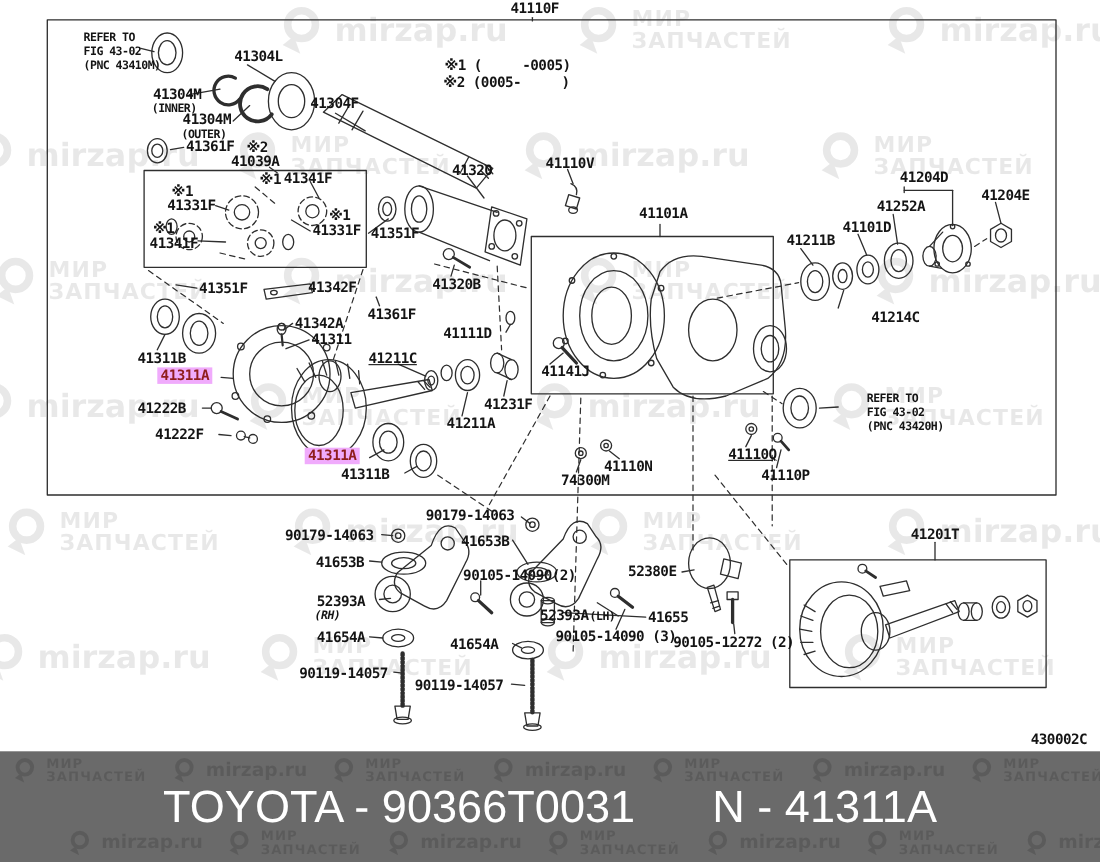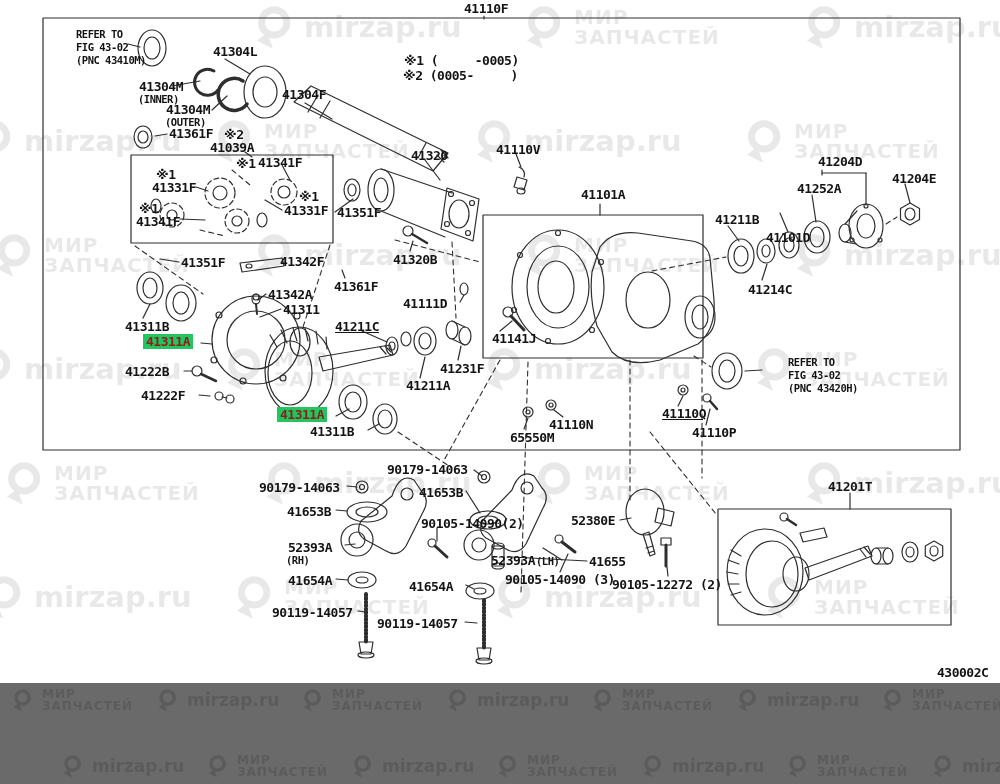--- a/index.html
+++ b/index.html
@@ -23,21 +23,21 @@
   
   #art{position:absolute;left:0;top:0;z-index:2;}
   .ln{fill:none;stroke:#2e2e2e;stroke-width:1.2;stroke-linecap:round;stroke-linejoin:round;}
   .dsh{fill:none;stroke:#2e2e2e;stroke-width:1.1;stroke-dasharray:5 4;stroke-linecap:round;}
   
   #labels{position:absolute;inset:0;z-index:4;}
   .lbl{position:absolute;font-weight:bold;color:#141414;font-size:13px;line-height:13px;
        white-space:pre;letter-spacing:-0.5px;}
   .lbl.sub{font-size:10.5px;line-height:10.5px;}
   .lbl.refer{font-size:10.5px;line-height:13px;margin-left:22px;}
-  .lbl.hl{background:#22c55e;color:#8f1d1d;padding:1px 3px;}
+  .lbl.hl{background:#f0abfc;color:#8f1d1d;padding:1px 3px;}
 </style>
 </head>
 <body>
 
 <div class="stage">
 
   <div class="banner-bg"></div>
   <div id="wm-layer">
       <div class="wm" style="left: 250px; top: 4px;"><svg width="46" height="46" viewBox="0 0 40 40">
   <circle cx="21" cy="16" r="11" fill="none" stroke="currentColor" stroke-width="6"></circle>
@@ -515,23 +515,23 @@
       <div class="lbl part" style="left: 169px; top: 127px;">41361F</div>
       <div class="lbl note" style="left: 224px; top: 128px;">※2</div>
       <div class="lbl part" style="left: 210px; top: 141px;">41039A</div>
       <div class="lbl part" style="left: 282px; top: 88px;">41304F</div>
       <div class="lbl part" style="left: 411px; top: 149px;">41320</div>
       <div class="lbl part" style="left: 496px; top: 143px;">41110V</div>
       <div class="lbl part" style="left: 581px; top: 188px;">41101A</div>
       <div class="lbl part" style="left: 818px; top: 155px;">41204D</div>
       <div class="lbl part" style="left: 797px; top: 182px;">41252A</div>
       <div class="lbl part" style="left: 892px; top: 172px;">41204E</div>
-      <div class="lbl part" style="left: 766px; top: 201px; margin-top: 30px;">41101D</div>
+      <div class="lbl part" style="left: 766px; top: 201px;">41101D</div>
       <div class="lbl part" style="left: 715px; top: 213px;">41211B</div>
-      <div class="lbl part" style="left: 748px; top: 283px;">41214C</div>
+      <div class="lbl part" style="left: 792px; top: 283px;">41214C</div>
       <div class="lbl note" style="left: 156px; top: 168px;">※1</div>
       <div class="lbl part" style="left: 152px; top: 181px;">41331F</div>
       <div class="lbl note" style="left: 139px; top: 202px;">※1</div>
       <div class="lbl part" style="left: 136px; top: 215px;">41341F</div>
       <div class="lbl note" style="left: 236px; top: 157px;">※1</div>
       <div class="lbl part" style="left: 258px; top: 156px;">41341F</div>
       <div class="lbl note" style="left: 299px; top: 190px;">※1</div>
       <div class="lbl part" style="left: 284px; top: 204px;">41331F</div>
       <div class="lbl part" style="left: 337px; top: 206px;">41351F</div>
       <div class="lbl part" style="left: 181px; top: 256px;">41351F</div>
@@ -550,37 +550,39 @@
       <div class="lbl part" style="left: 403px; top: 297px;">41111D</div>
       <div class="lbl part" style="left: 492px; top: 332px;">41141J</div>
       <div class="lbl part" style="left: 440px; top: 362px;">41231F</div>
       <div class="lbl part" style="left: 406px; top: 379px;">41211A</div>
       <div class="lbl refer" style="left: 766px; top: 356px;">REFER TO
 FIG 43-02
 (PNC 43420H)</div>
       <div class="lbl part" style="left: 662px; top: 407px; text-decoration: underline;">41110Q</div>
       <div class="lbl part" style="left: 692px; top: 426px;">41110P</div>
       <div class="lbl part" style="left: 549px; top: 418px;">41110N</div>
-      <div class="lbl part" style="left: 510px; top: 431px;">65550M</div>
+      <div class="lbl part" style="left: 510px; top: 431px;">74300M</div>
       <div class="lbl part" style="left: 259px; top: 481px;">90179-14063</div>
       <div class="lbl part" style="left: 387px; top: 463px;">90179-14063</div>
       <div class="lbl part" style="left: 287px; top: 505px;">41653B</div>
       <div class="lbl part" style="left: 419px; top: 486px;">41653B</div>
       <div class="lbl part" style="left: 421px; top: 517px;">90105-14090(2)</div>
       <div class="lbl part" style="left: 288px; top: 541px;">52393A</div>
-      <div class="lbl sub" style="left: 286px; top: 555px;">(RH)</div>
+      <div class="lbl sub" style="left: 286px; top: 555px; font-style: italic;">(RH)</div>
       <div class="lbl part" style="left: 491px; top: 554px;">52393A</div>
       <div class="lbl sub" style="left: 536px; top: 556px;">(LH)</div>
       <div class="lbl part" style="left: 505px; top: 573px;">90105-14090 (3)</div>
       <div class="lbl part" style="left: 288px; top: 574px;">41654A</div>
       <div class="lbl part" style="left: 409px; top: 580px;">41654A</div>
       <div class="lbl part" style="left: 272px; top: 606px;">90119-14057</div>
       <div class="lbl part" style="left: 377px; top: 617px;">90119-14057</div>
       <div class="lbl part" style="left: 571px; top: 514px;">52380E</div>
       <div class="lbl part" style="left: 589px; top: 555px;">41655</div>
       <div class="lbl part" style="left: 612px; top: 578px;">90105-12272 (2)</div>
       <div class="lbl part" style="left: 828px; top: 480px;">41201T</div>
       <div class="lbl code" style="left: 937px; top: 666px;">430002C</div>
     </div>
 
   <div class="banner-text">
+    <span>TOYOTA - 90366T0031</span>
+    <span>N - 41311A</span>
   </div>
 </div>
 
 </body></html>

